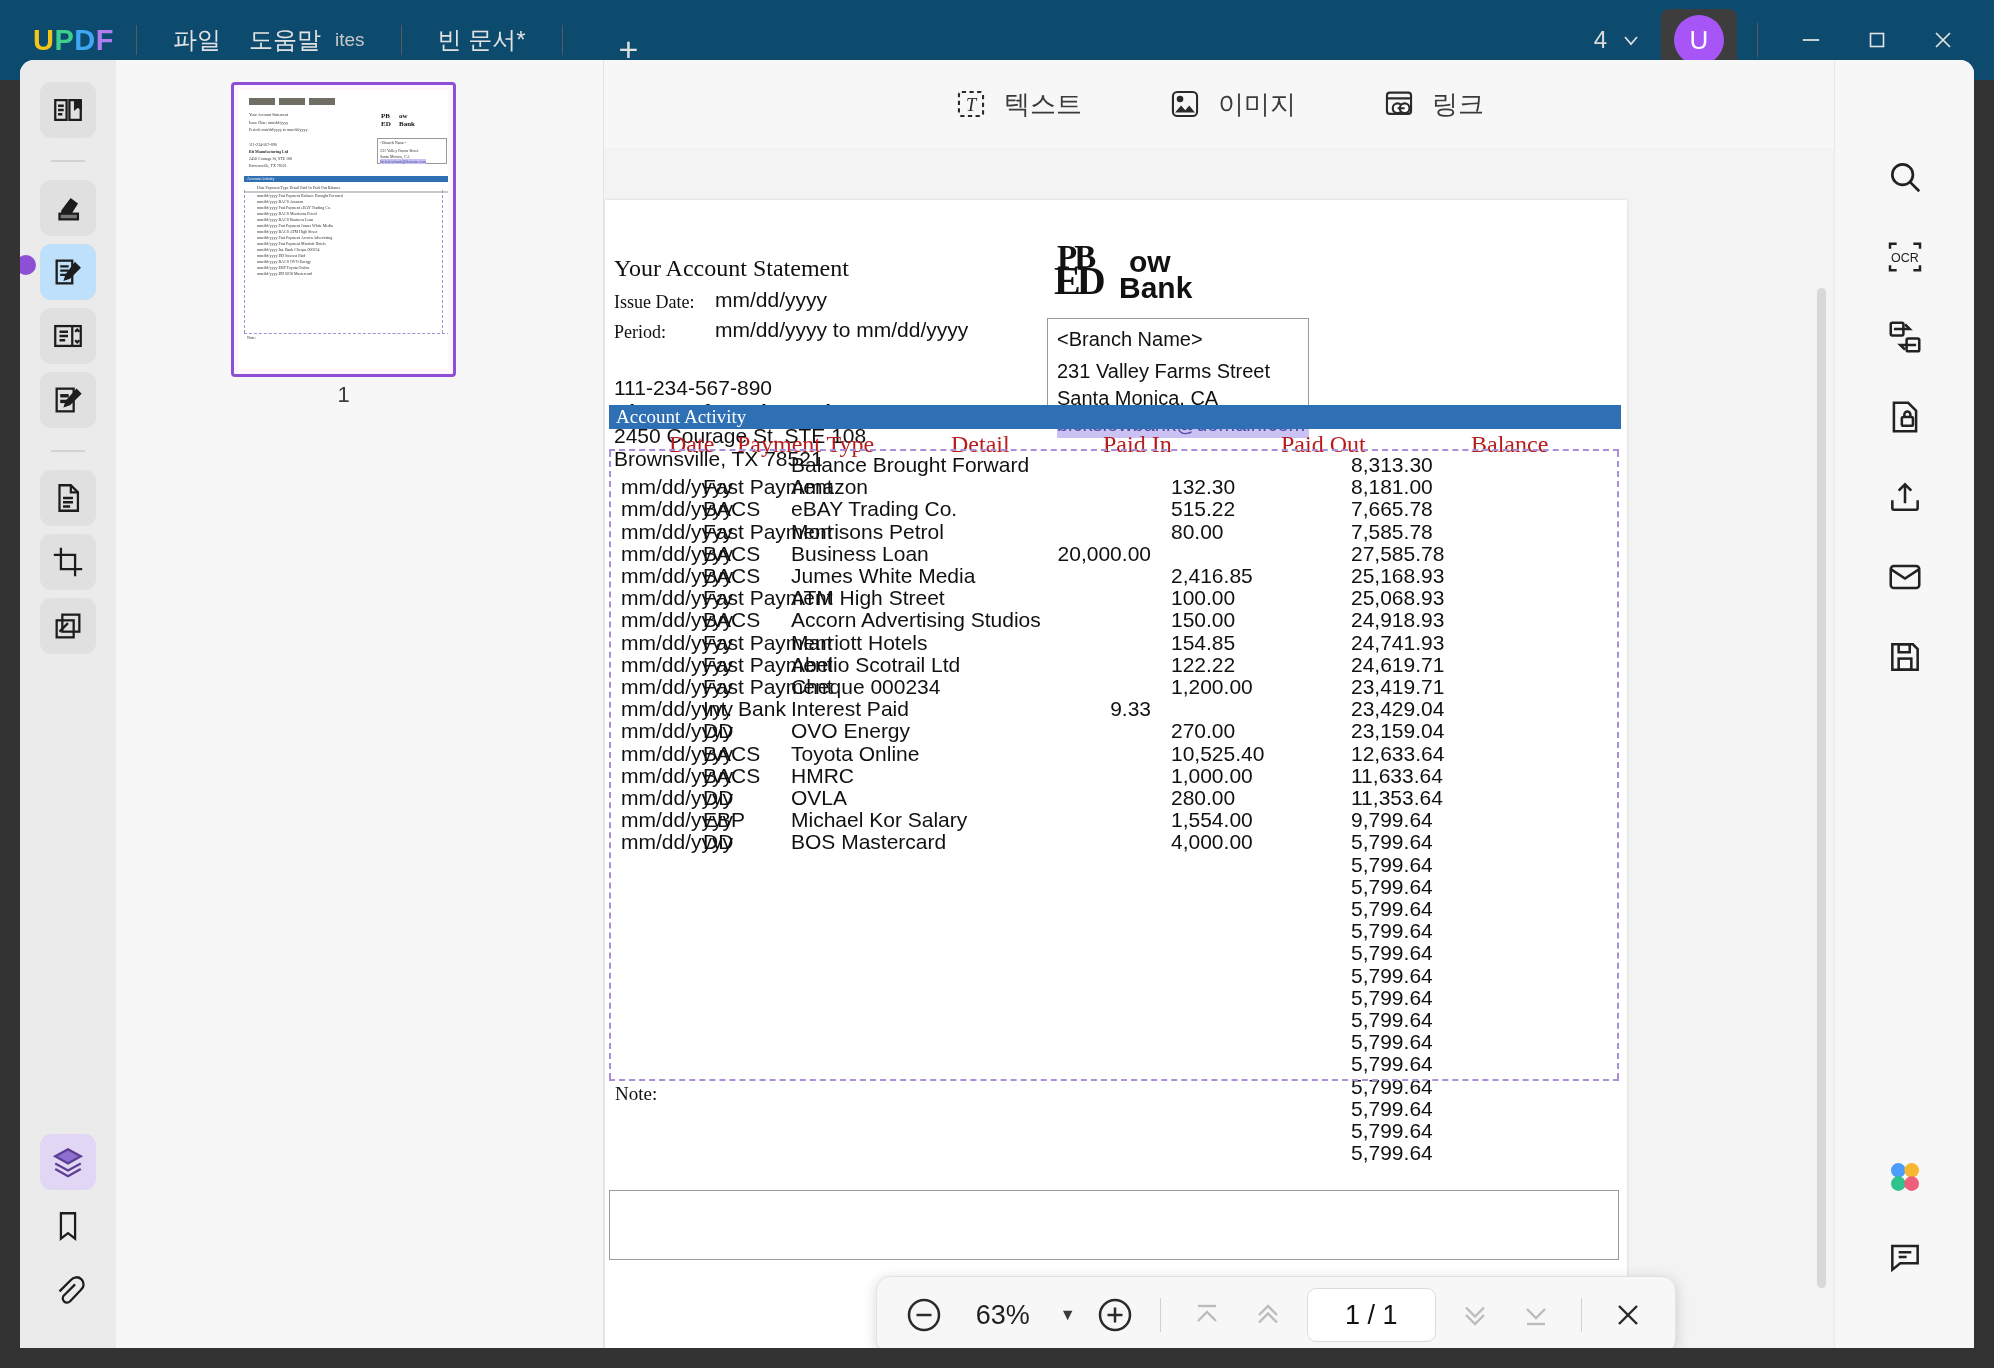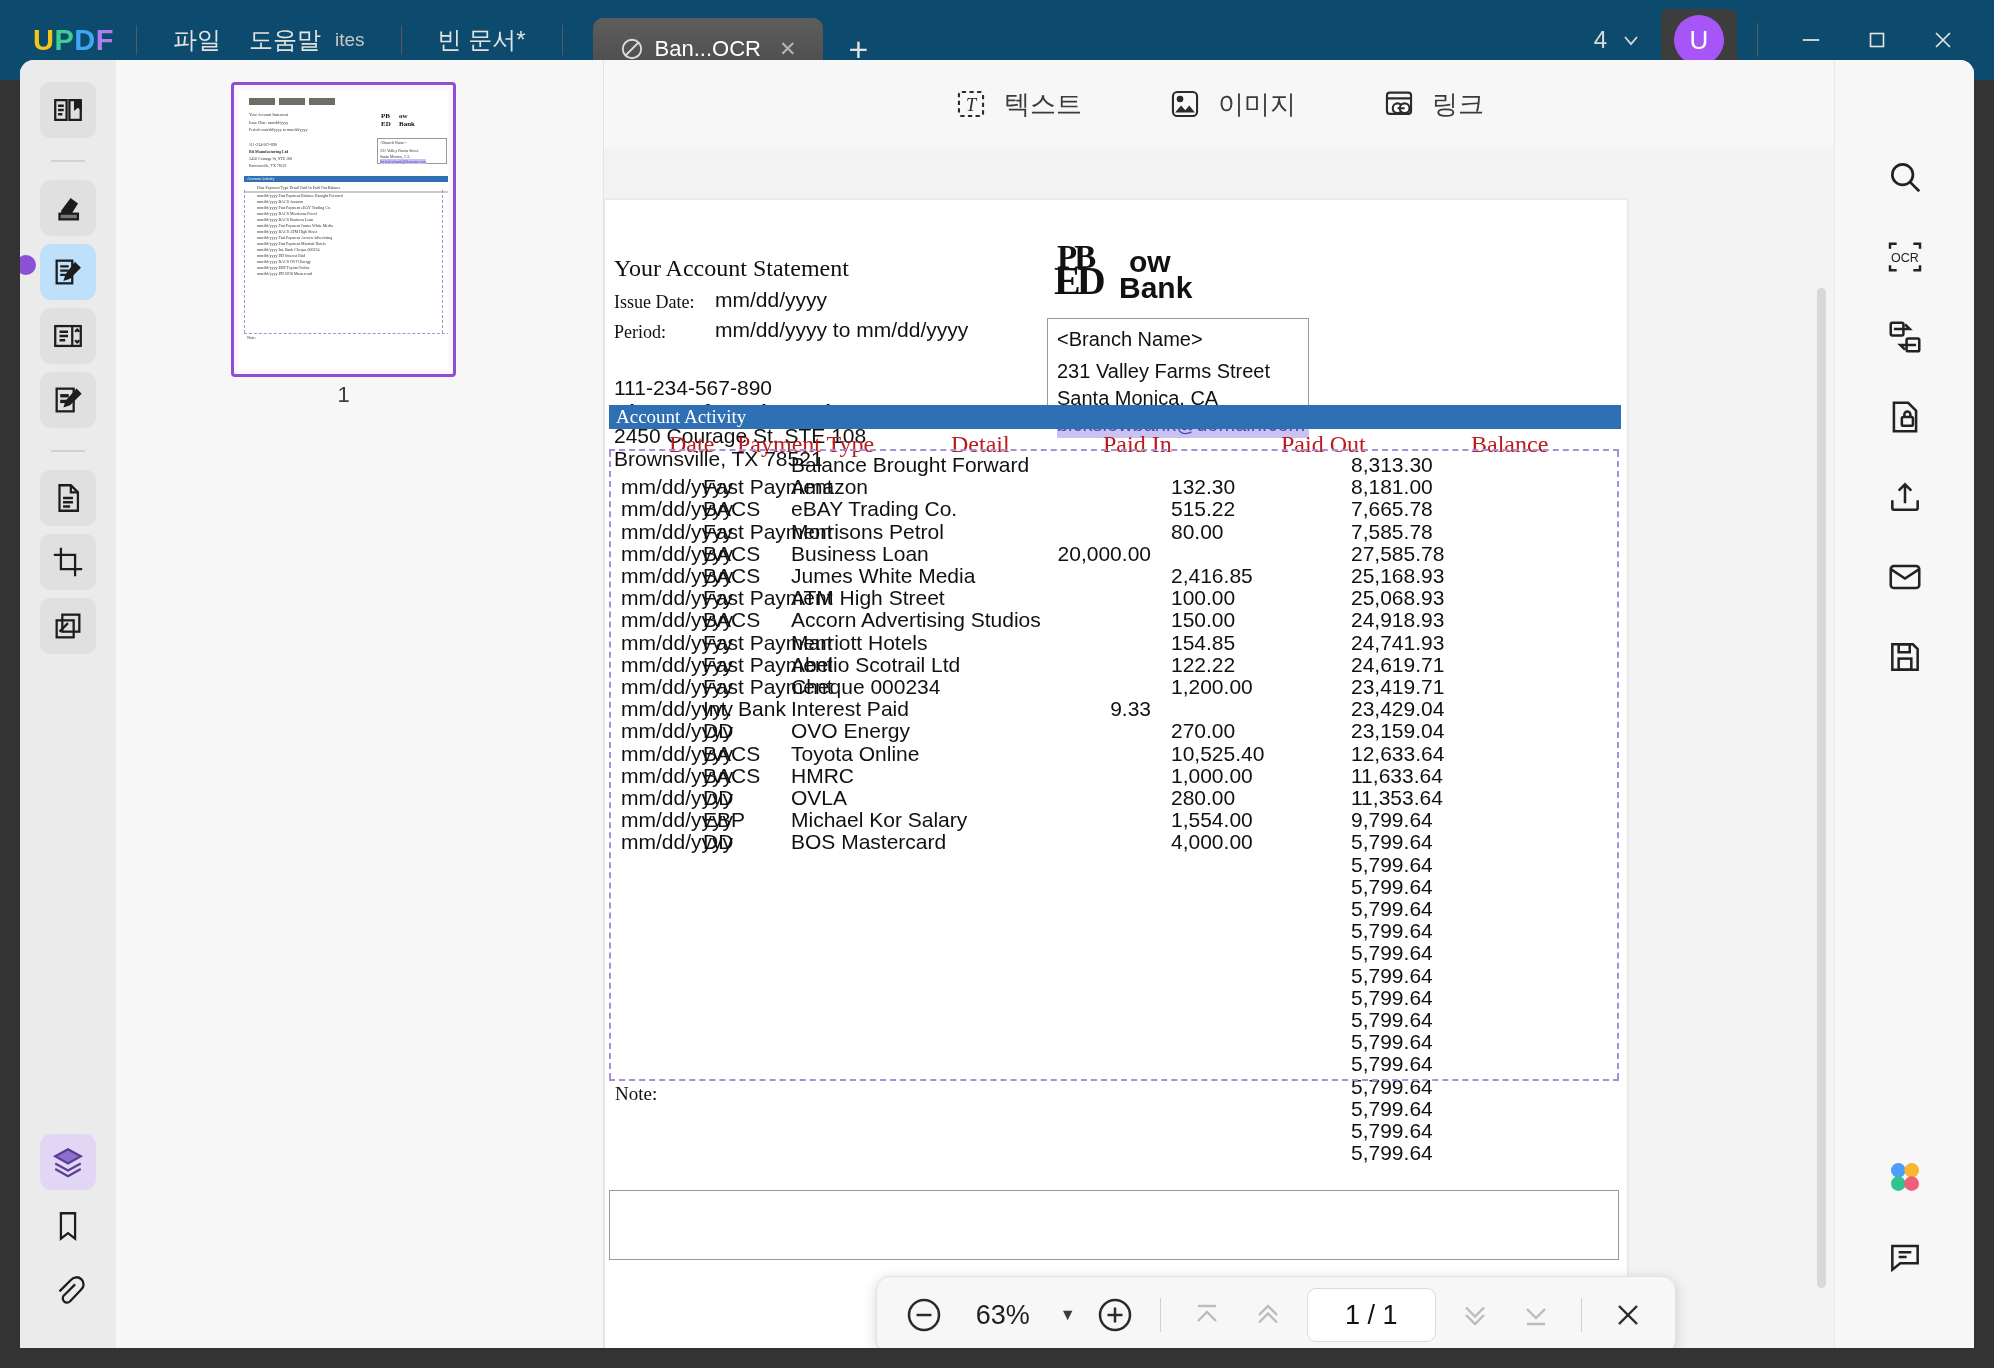--- a/index.html
+++ b/index.html
@@ -200,30 +200,20 @@
     </div>
     <div class="vdiv"></div>
     <div class="menu-item">파일</div>
     <div class="menu-item">도움말</div>
     <div class="menu-item small">ites</div>
     <div class="vdiv"></div>
     <div class="menu-item">빈 문서*</div>
     <div class="vdiv"></div>
 
     <div class="tabstrip">
-      <div class="tab active">
-        <span>
-          <svg width="26" height="26" viewBox="0 0 24 24" fill="none" stroke="#dcdcdc" stroke-width="1.7">
-            <circle cx="12" cy="12" r="8.5"></circle>
-              <line x1="6" y1="18" x2="18" y2="6"></line>
-          </svg>
-        </span>
-        <span>Ban...OCR</span>
-        <span class="close">✕</span>
-      </div>
       <div class="plus-tab">+</div>
     </div>
 
     <div class="tb-right">
       <div class="count">
         <span>4</span>
         <span>
           <svg width="24" height="24" viewBox="0 0 24 24" fill="none" stroke="#dadada" stroke-width="1.8">
             <polyline points="6,9 12,16 18,9"></polyline>
           </svg>

